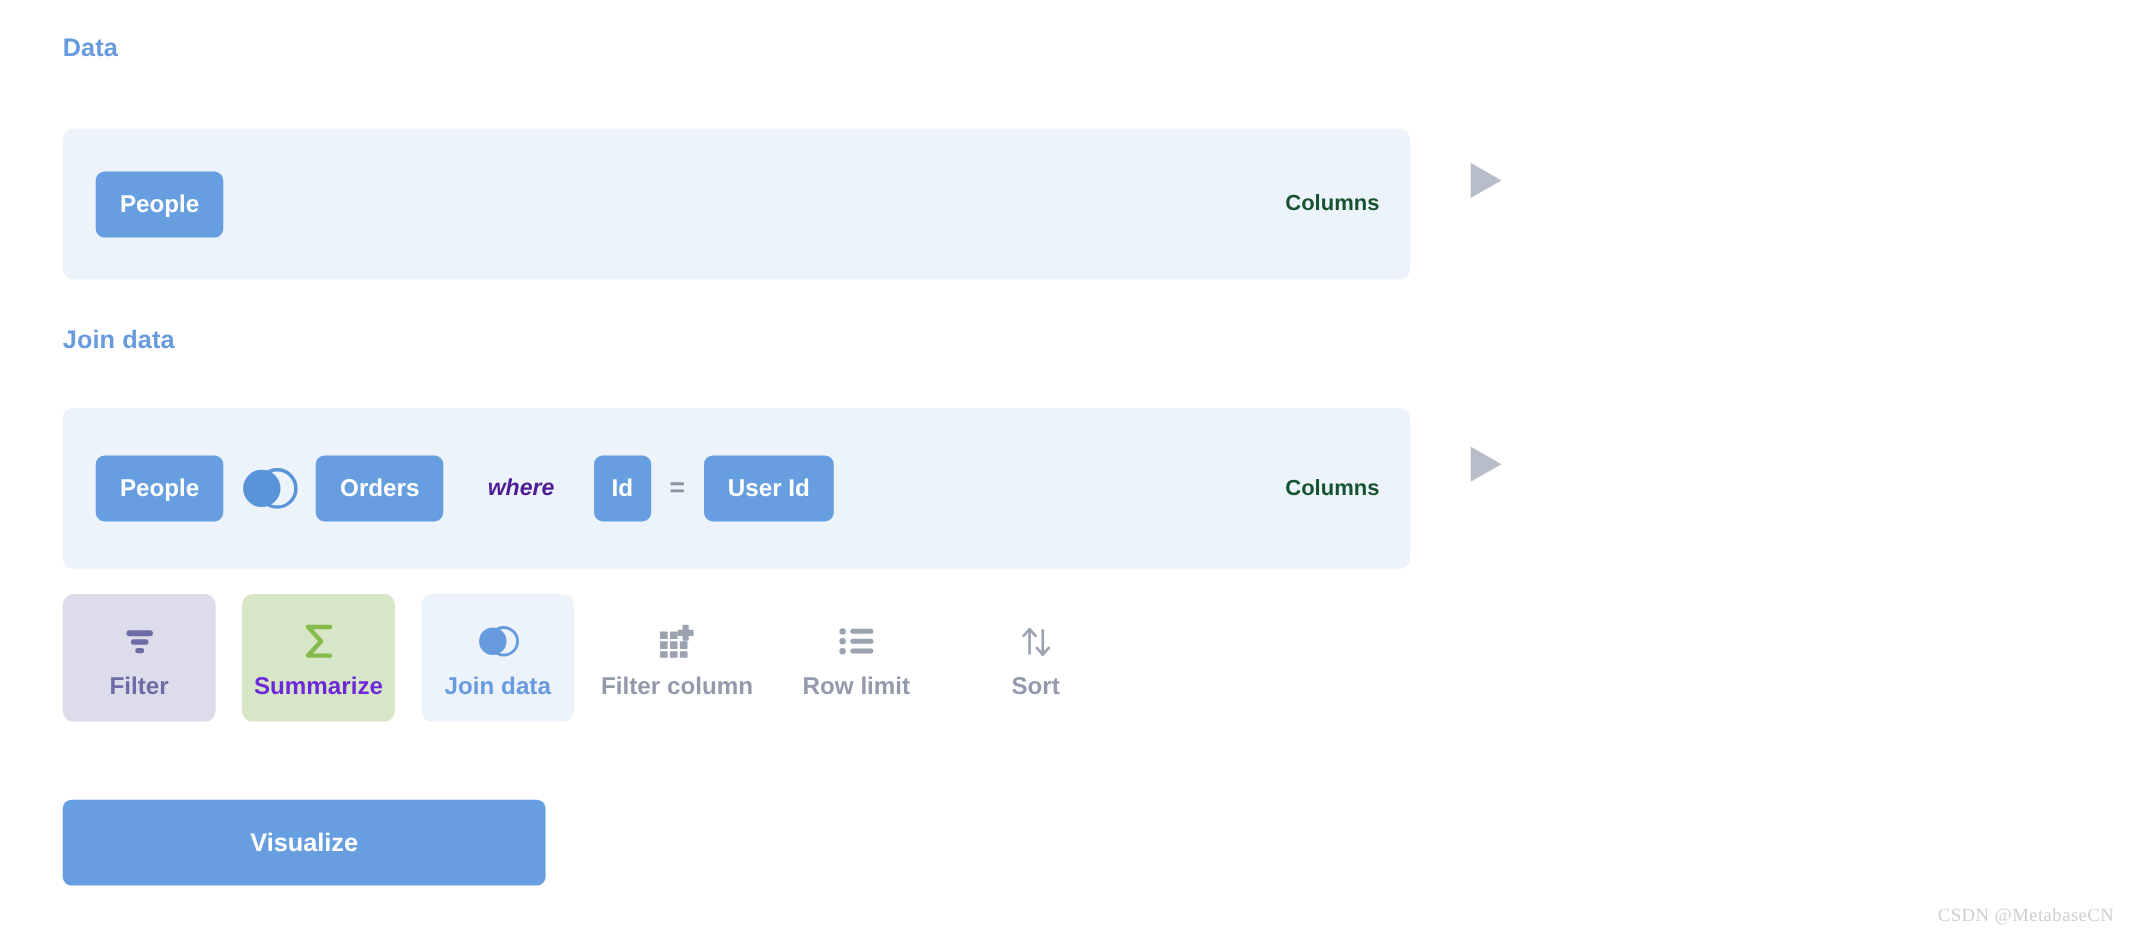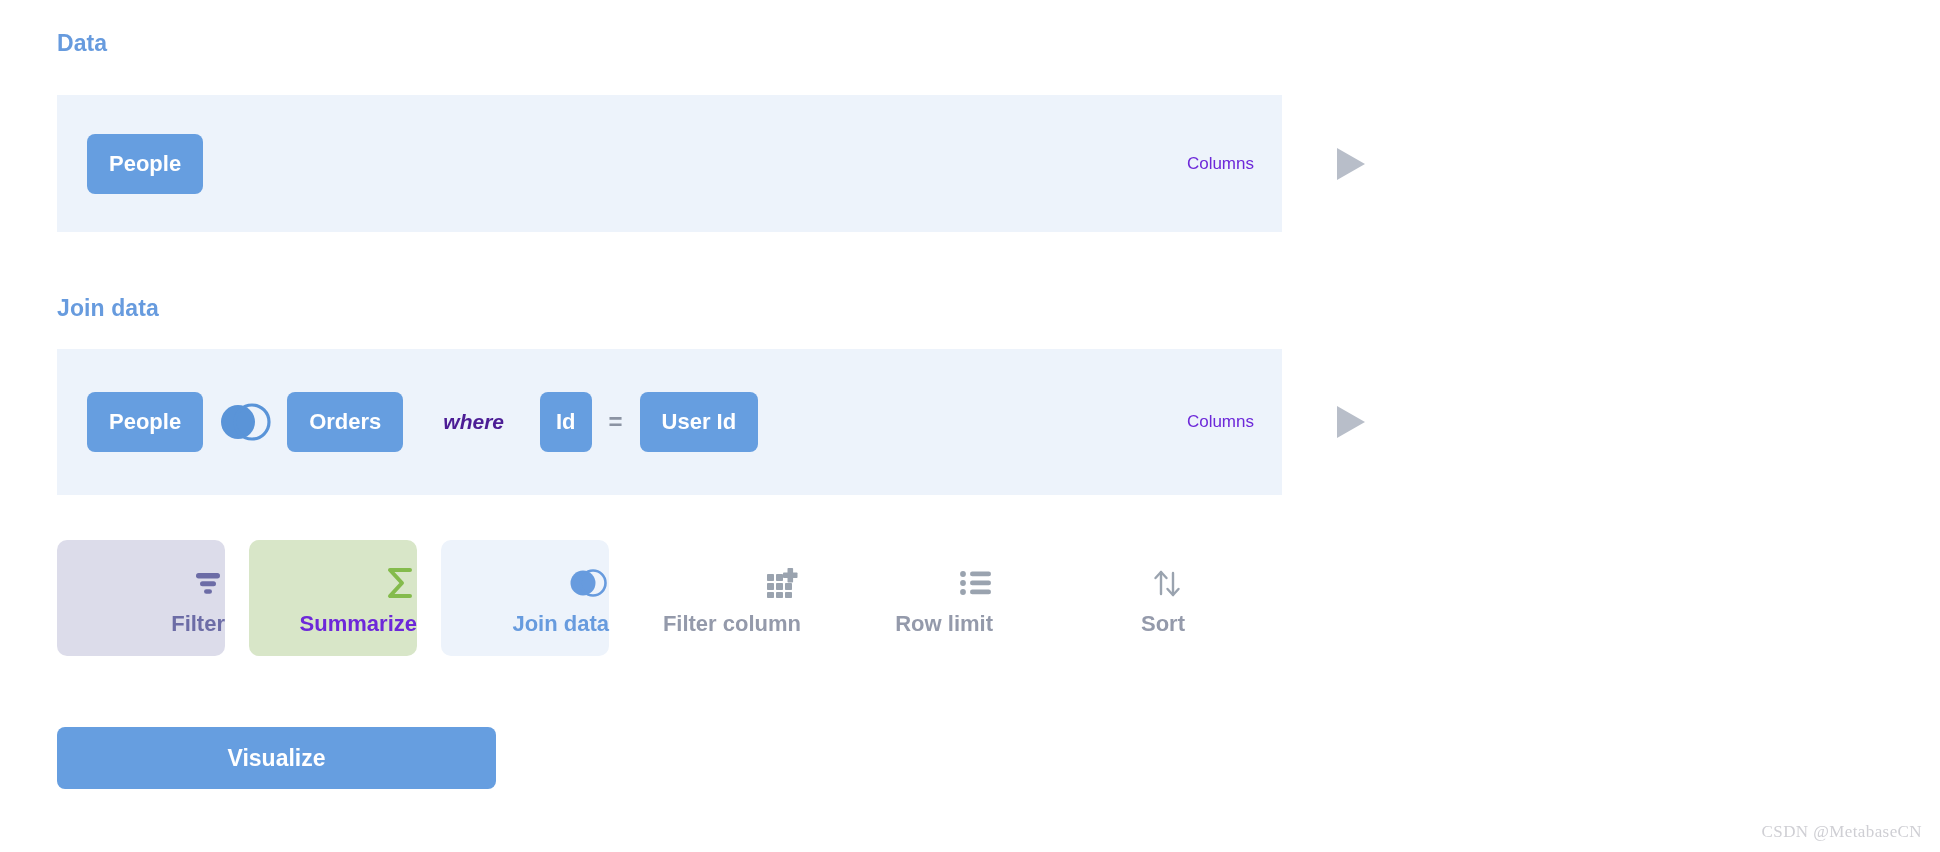--- a/index.html
+++ b/index.html
@@ -31,22 +31,23 @@
     font-weight: 700;
     color: #679bde;
     letter-spacing: 0.1px;
     white-space: nowrap;
   }
 
   
   .step-panel {
     position: absolute;
     background: #edf3fb;
-    border-radius: 0;
-    box-sizing: border-box;
+    border-radius: 10px;
+    box-sizing: border-box;
+    margin-top: 22px;
   }
 
   .panel-row {
     position: absolute;
     left: 0;
     top: 0;
     right: 0;
     bottom: 0;
     display: flex;
     align-items: center;
@@ -87,23 +88,23 @@
   .equals-sign {
     color: #8b93a3;
     font-size: 24px;
     font-weight: 700;
     line-height: 1;
   }
 
   
   .columns-link {
     margin-left: auto;
-    color: #6d28d9;
-    font-size: 17px;
-    font-weight: 400;
+    color: #14532d;
+    font-size: 20px;
+    font-weight: 700;
     white-space: nowrap;
   }
 
   
   .run-button {
     position: absolute;
     width: 34px;
     height: 36px;
   }
   .run-button svg { display: block; }
@@ -118,26 +119,26 @@
   .venn-inline svg { display: block; }
 
   
   .action-row {
     position: absolute;
     display: flex;
     align-items: flex-start;
   }
 
   .action-btn {
-    width: 168px;
+    width: 139px;
     height: 116px;
     border-radius: 10px;
     display: flex;
     flex-direction: column;
-    align-items: flex-end;
+    align-items: center;
     justify-content: center;
     box-sizing: border-box;
     background: transparent;
     margin-right: 24px;
   }
 
   .action-btn .act-icon {
     height: 44px;
     display: flex;
     align-items: center;
@@ -318,17 +319,17 @@
             <polyline points="6.5,12 12,6 17.5,12"></polyline>
             <line x1="24" y1="7" x2="24" y2="29"></line>
             <polyline points="18.5,23 24,29 29.5,23"></polyline>
           </g>
         </svg>
       </span>
       <span class="act-label">Sort</span>
     </div>
   </div>
 
-  <div class="visualize-btn" style="left:57px; top:727px; width:439px; height:62px;">Visualize</div>
+  <div class="visualize-btn" style="left:57px; top:727px; width:439px; height:78px;">Visualize</div>
 
   <div class="watermark">CSDN @MetabaseCN</div>
 
 </div>
 
 </body></html>

